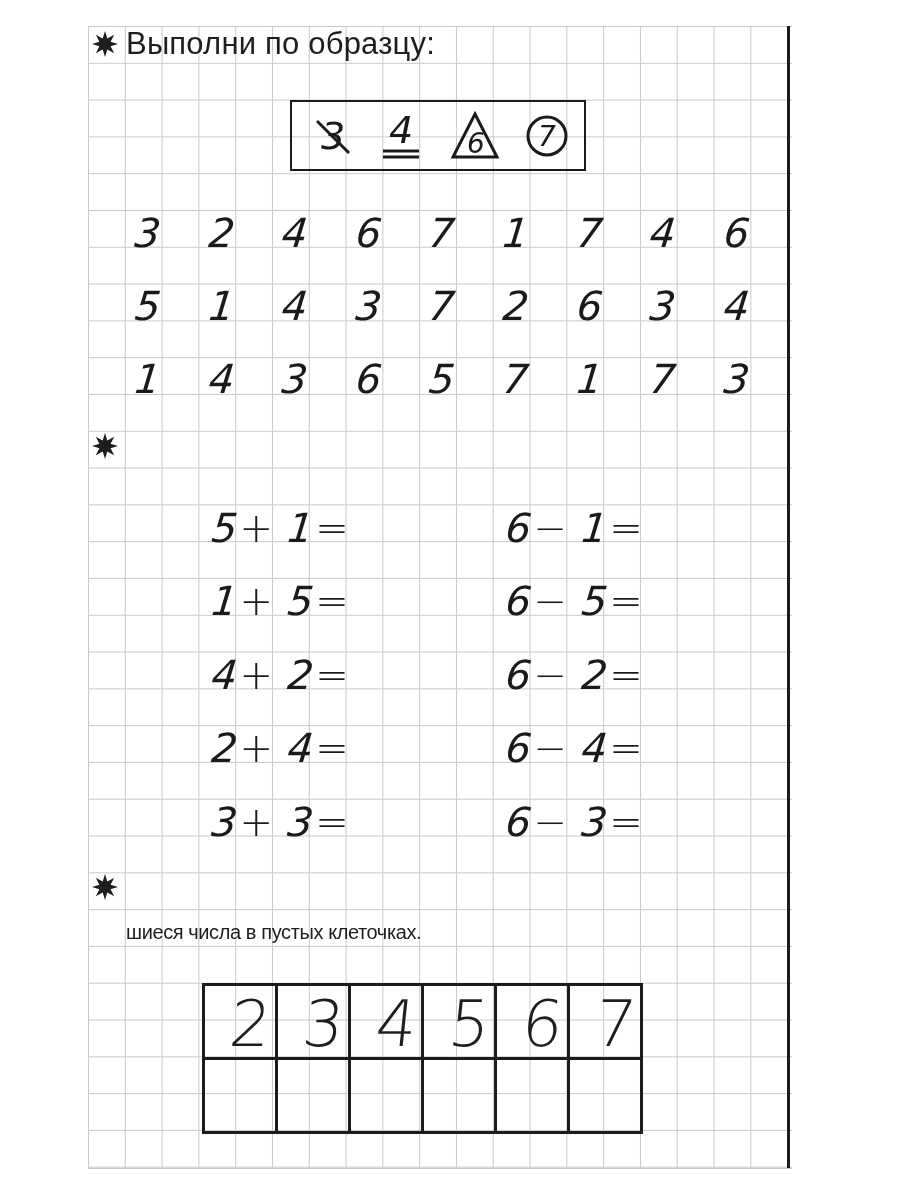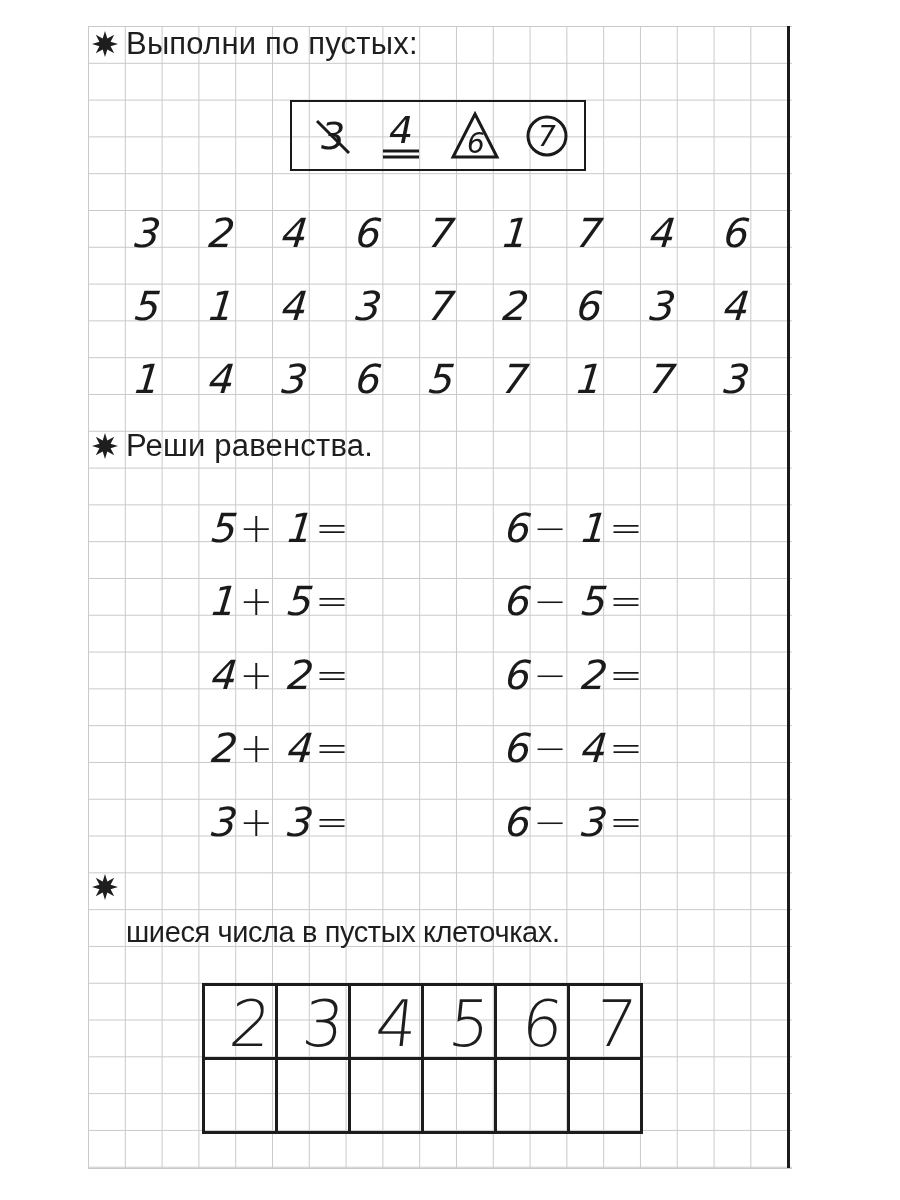--- a/index.html
+++ b/index.html
@@ -33,21 +33,21 @@
 </style>
 </head>
 <body>
 
 <div class="grid"></div>
 <div class="right-border"></div>
 
 <div class="heading" style="left:92px; top:26px;">
   <svg class="star" viewBox="0 0 26 26">
       <polygon fill="#1e1e1e" points="13,0 15.3,7.4 22.2,3.8 18.6,10.7 26,13 18.6,15.3 22.2,22.2 15.3,18.6 13,26 10.7,18.6 3.8,22.2 7.4,15.3 0,13 7.4,10.7 3.8,3.8 10.7,7.4"></polygon>
-    </svg><span>Выполни по пустых:</span>
+    </svg><span>Выполни по образцу:</span>
 </div>
 
 <div class="sample-box">
   <div class="sample" style="left:16px; width:50px;">
     <svg width="40" height="50" viewBox="0 0 40 50">
       <text x="20" y="38" text-anchor="middle" font-size="38" font-style="italic" font-family="DejaVu Sans, sans-serif" fill="#1a1a1a">3</text>
       <line x1="4" y1="10" x2="36" y2="42" stroke="#1a1a1a" stroke-width="3"></line>
     </svg>
   </div>
   <div class="sample" style="left:84px; width:50px;">
@@ -103,41 +103,41 @@
     <span class="digit hand" style="left:368px">7</span>
     <span class="digit hand" style="left:442px">1</span>
     <span class="digit hand" style="left:515px">7</span>
     <span class="digit hand" style="left:589px">3</span>
   </div>
 </div>
 
 <div class="heading" style="left:92px; top:428px;">
   <svg class="star" viewBox="0 0 26 26">
       <polygon fill="#1e1e1e" points="13,0 15.3,7.4 22.2,3.8 18.6,10.7 26,13 18.6,15.3 22.2,22.2 15.3,18.6 13,26 10.7,18.6 3.8,22.2 7.4,15.3 0,13 7.4,10.7 3.8,3.8 10.7,7.4"></polygon>
-    </svg><span>Реши равенства.</span>
+    </svg>
 </div>
 
 <div class="eq hand" style="left:212px; top:504px;"><span class="num">5</span><span class="op">+</span> <span class="num">1</span><span class="op">=</span></div>
 <div class="eq hand" style="left:212px; top:577px;"><span class="num">1</span><span class="op">+</span> <span class="num">5</span><span class="op">=</span></div>
 <div class="eq hand" style="left:212px; top:651px;"><span class="num">4</span><span class="op">+</span> <span class="num">2</span><span class="op">=</span></div>
 <div class="eq hand" style="left:212px; top:724px;"><span class="num">2</span><span class="op">+</span> <span class="num">4</span><span class="op">=</span></div>
 <div class="eq hand" style="left:212px; top:798px;"><span class="num">3</span><span class="op">+</span> <span class="num">3</span><span class="op">=</span></div>
 
 <div class="eq hand" style="left:506px; top:504px;"><span class="num">6</span><span class="op">−</span> <span class="num">1</span><span class="op">=</span></div>
 <div class="eq hand" style="left:506px; top:577px;"><span class="num">6</span><span class="op">−</span> <span class="num">5</span><span class="op">=</span></div>
 <div class="eq hand" style="left:506px; top:651px;"><span class="num">6</span><span class="op">−</span> <span class="num">2</span><span class="op">=</span></div>
 <div class="eq hand" style="left:506px; top:724px;"><span class="num">6</span><span class="op">−</span> <span class="num">4</span><span class="op">=</span></div>
 <div class="eq hand" style="left:506px; top:798px;"><span class="num">6</span><span class="op">−</span> <span class="num">3</span><span class="op">=</span></div>
 
 <div class="heading" style="left:92px; top:869px; font-size:29px; letter-spacing:-0.4px;">
   <svg class="star" viewBox="0 0 26 26">
       <polygon fill="#1e1e1e" points="13,0 15.3,7.4 22.2,3.8 18.6,10.7 26,13 18.6,15.3 22.2,22.2 15.3,18.6 13,26 10.7,18.6 3.8,22.2 7.4,15.3 0,13 7.4,10.7 3.8,3.8 10.7,7.4"></polygon>
     </svg>
 </div>
-<div class="heading" style="left:126px; top:914px; font-size:29px; letter-spacing:-0.4px;">шиеся числа в пустых клеточках.</div>
+<div class="heading" style="left:126px; top:914px; font-size:20px; letter-spacing:-0.4px;">шиеся числа в пустых клеточках.</div>
 
 <table class="answer-table">
   <tbody>
       <tr>
     <td><span class="big">2</span></td>
     <td><span class="big">3</span></td>
     <td><span class="big">4</span></td>
     <td><span class="big">5</span></td>
     <td><span class="big">6</span></td>
     <td><span class="big">7</span></td>

